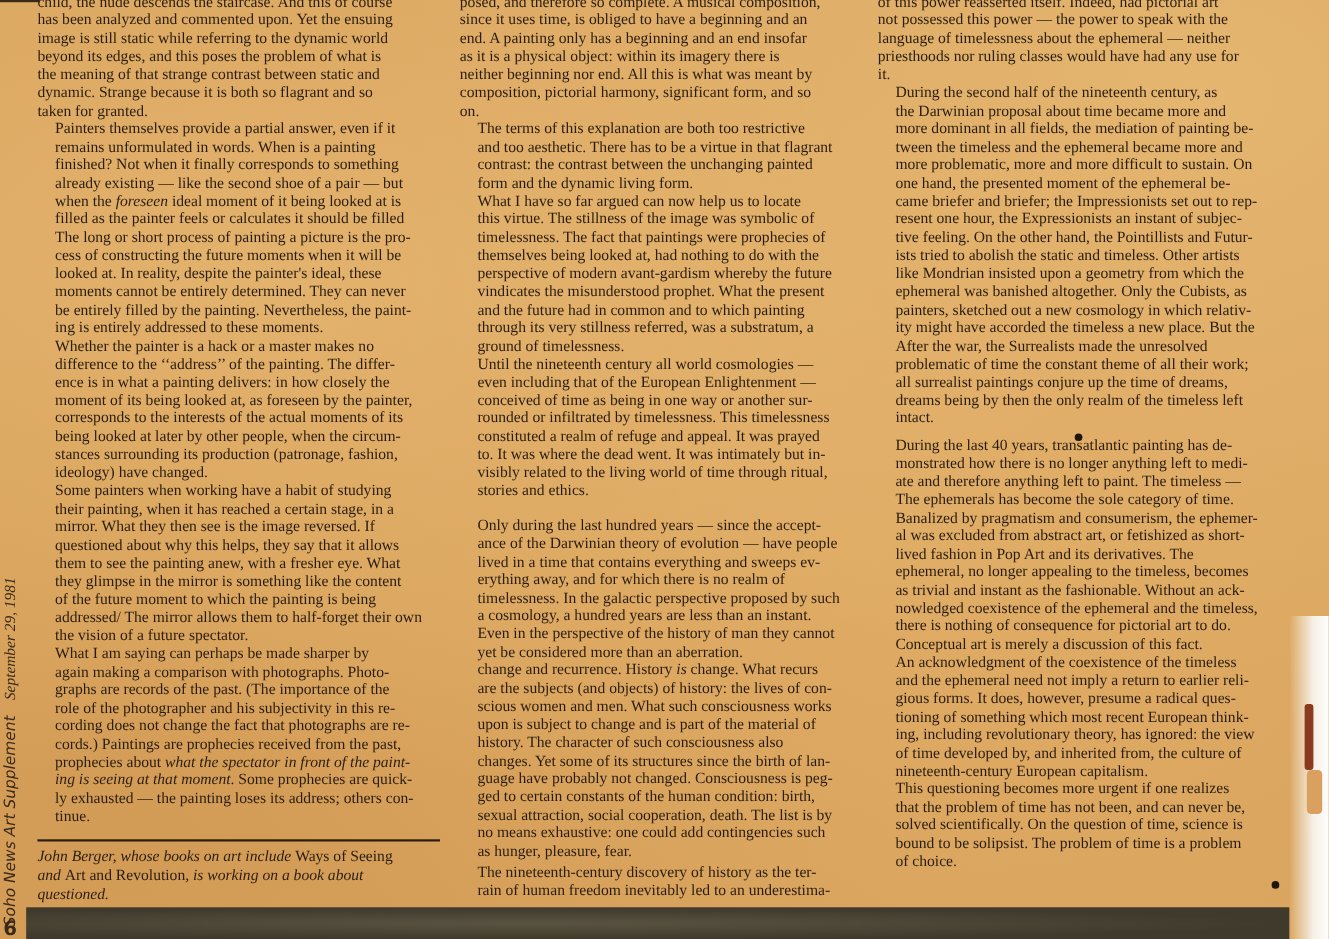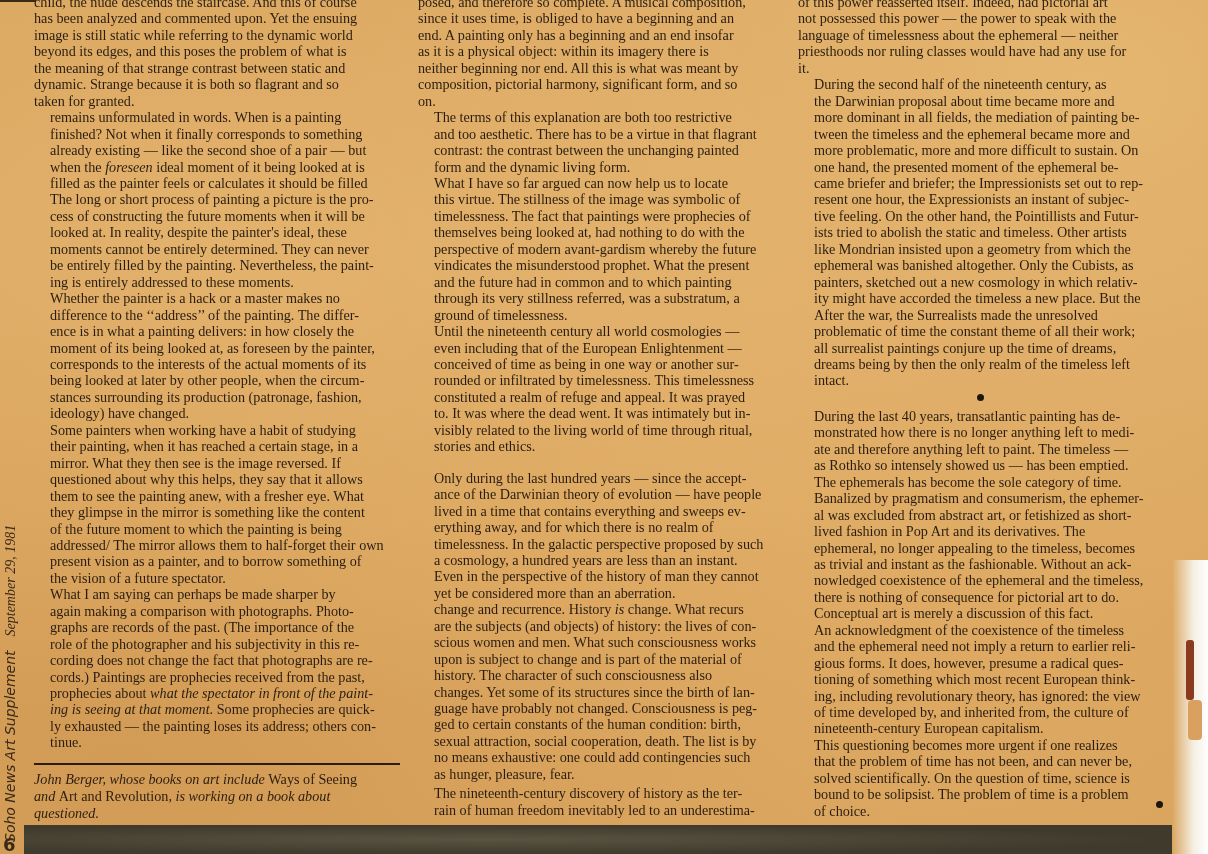--- a/index.html
+++ b/index.html
@@ -80,20 +80,21 @@
   <p>
     <span class="line">child, the nude descends the staircase. And this of course</span>
     <span class="line">has been analyzed and commented upon. Yet the ensuing</span>
     <span class="line">image is still static while referring to the dynamic world</span>
     <span class="line">beyond its edges, and this poses the problem of what is</span>
     <span class="line">the meaning of that strange contrast between static and</span>
     <span class="line">dynamic. Strange because it is both so flagrant and so</span>
     <span class="line">taken for granted.</span>
   </p>
   <p class="indent">
+    <span class="line">Painters themselves provide a partial answer, even if it</span>
     <span class="line">remains unformulated in words. When is a painting</span>
     <span class="line">finished? Not when it finally corresponds to something</span>
     <span class="line">already existing — like the second shoe of a pair — but</span>
     <span class="line"><span>when the </span><em>foreseen</em><span> ideal moment of it being looked at is</span></span>
     <span class="line">filled as the painter feels or calculates it should be filled</span>
     <span class="line">The long or short process of painting a picture is the pro-</span>
     <span class="line">cess of constructing the future moments when it will be</span>
     <span class="line">looked at. In reality, despite the painter's ideal, these</span>
     <span class="line">moments cannot be entirely determined. They can never</span>
     <span class="line">be entirely filled by the painting. Nevertheless, the paint-</span>
@@ -111,21 +112,20 @@
   </p>
   <p class="indent">
     <span class="line">Some painters when working have a habit of studying</span>
     <span class="line">their painting, when it has reached a certain stage, in a</span>
     <span class="line">mirror. What they then see is the image reversed. If</span>
     <span class="line">questioned about why this helps, they say that it allows</span>
     <span class="line">them to see the painting anew, with a fresher eye. What</span>
     <span class="line">they glimpse in the mirror is something like the content</span>
     <span class="line">of the future moment to which the painting is being</span>
     <span class="line">addressed/ The mirror allows them to half-forget their own</span>
-    <span class="line">present vision as a painter, and to borrow something of</span>
     <span class="line">the vision of a future spectator.</span>
   </p>
   <p class="indent">
     <span class="line">What I am saying can perhaps be made sharper by</span>
     <span class="line">again making a comparison with photographs. Photo-</span>
     <span class="line">graphs are records of the past. (The importance of the</span>
     <span class="line">role of the photographer and his subjectivity in this re-</span>
     <span class="line">cording does not change the fact that photographs are re-</span>
     <span class="line">cords.) Paintings are prophecies received from the past,</span>
     <span class="line"><span>prophecies about </span><em>what the spectator in front of the paint-</em></span>
@@ -232,25 +232,24 @@
     <span class="line">painters, sketched out a new cosmology in which relativ-</span>
     <span class="line">ity might have accorded the timeless a new place. But the</span>
   </p>
   <p class="indent">
     <span class="line">After the war, the Surrealists made the unresolved</span>
     <span class="line">problematic of time the constant theme of all their work;</span>
     <span class="line">all surrealist paintings conjure up the time of dreams,</span>
     <span class="line">dreams being by then the only realm of the timeless left</span>
     <span class="line">intact.</span>
   </p>
-  <p class="indent" style="margin-top:19px">
+  <p class="indent" style="margin-top:8px">
     <span class="line">During the last 40 years, transatlantic painting has de-</span>
     <span class="line">monstrated how there is no longer anything left to medi-</span>
     <span class="line">ate and therefore anything left to paint. The timeless —</span>
-    <span class="line">as Rothko so intensely showed us — has been emptied.</span>
     <span class="line">The ephemerals has become the sole category of time.</span>
     <span class="line">Banalized by pragmatism and consumerism, the ephemer-</span>
     <span class="line">al was excluded from abstract art, or fetishized as short-</span>
     <span class="line">lived fashion in Pop Art and its derivatives. The</span>
     <span class="line">ephemeral, no longer appealing to the timeless, becomes</span>
     <span class="line">as trivial and instant as the fashionable. Without an ack-</span>
     <span class="line">nowledged coexistence of the ephemeral and the timeless,</span>
     <span class="line">there is nothing of consequence for pictorial art to do.</span>
     <span class="line">Conceptual art is merely a discussion of this fact.</span>
   </p>

